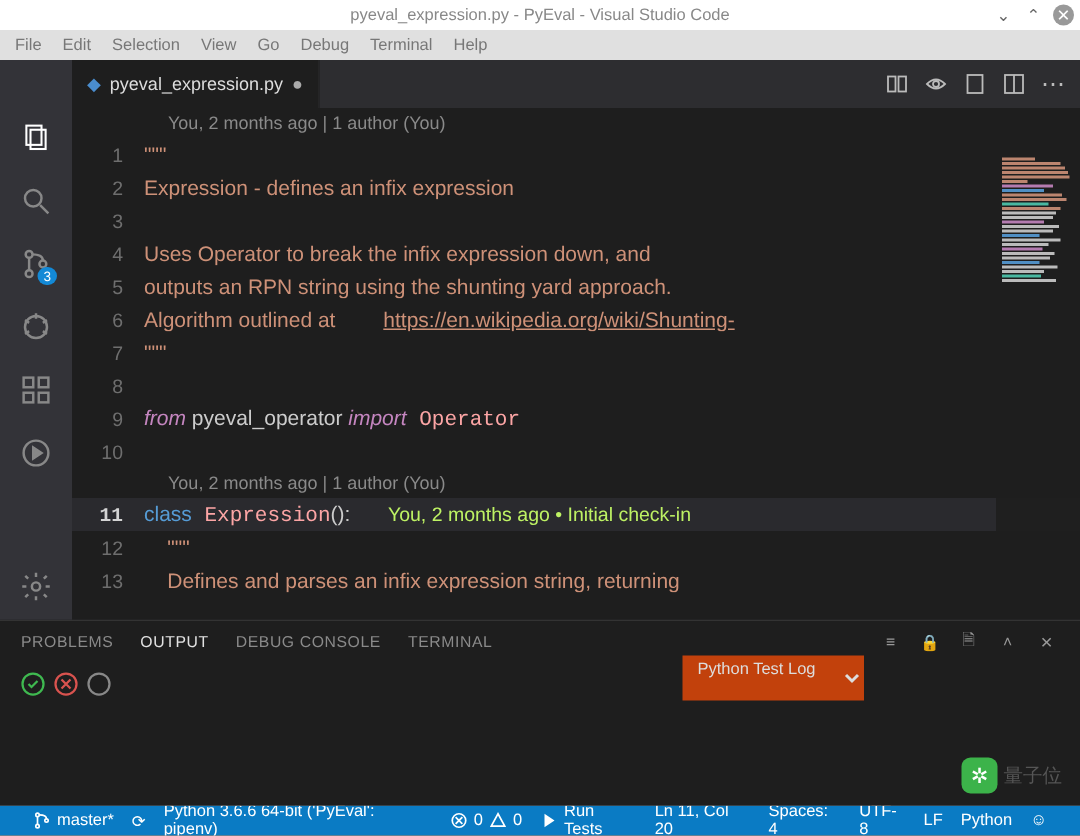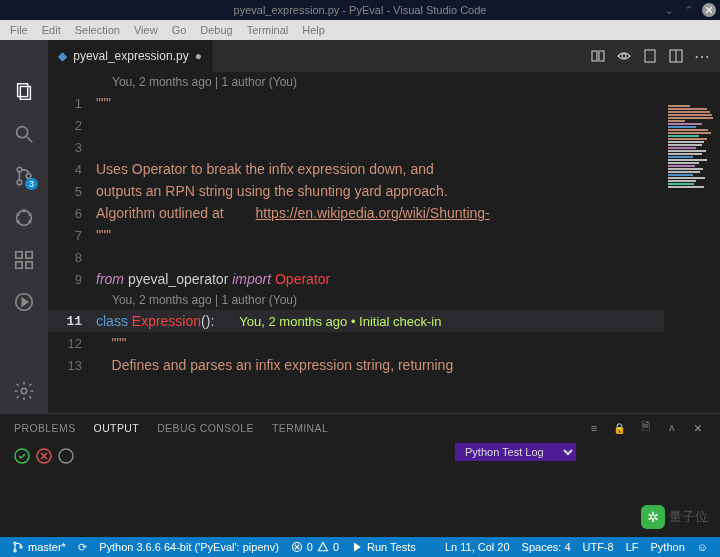--- a/index.html
+++ b/index.html
@@ -1,19 +1,19 @@
 <!DOCTYPE html>
 <html><head>
 <meta charset="utf-8">
 <style>
 * { margin: 0; padding: 0; box-sizing: border-box; font-family: "Segoe UI", Arial, sans-serif; }
 body { width: 720px; height: 557px; background: #e8e8e8; overflow: hidden; position: relative; }
 
 
-.titlebar { height: 20px; background: #0f172a; display: flex; align-items: center; justify-content: center; position: relative; font-size: 11px; color: #888; }
+.titlebar { height: 20px; background: #ffffff; display: flex; align-items: center; justify-content: center; position: relative; font-size: 11px; color: #888; }
 .titlebar .win-controls { position: absolute; right: 4px; display: flex; gap: 6px; }
 .titlebar .win-controls span { width: 14px; height: 14px; display: inline-flex; align-items: center; justify-content: center; color: #666; }
 .titlebar .win-controls .close { background: #999; border-radius: 50%; color: #fff; }
 
 
 .osmenu { height: 20px; background: #e0e0e0; display: flex; align-items: center; gap: 14px; padding: 0 10px; font-size: 11px; color: #777; }
 
 
 .chrome { position: relative; height: 497px; background: #252526; display: flex; flex-direction: column; }
 
@@ -42,41 +42,41 @@
 .codelens { color: #8a8a8a; font-size: 12px; padding-left: 64px; height: 20px; display: flex; align-items: center; }
 .lines { }
 .line { display: flex; height: 22px; align-items: center; }
 .line.hl { background: #2a2a2e; }
 .gutter { width: 48px; text-align: right; padding-right: 14px; color: #6e6e6e; font-size: 13px; }
 .gutter.cur { color: #d4d4d4; font-weight: 600; font-family: Liberation Mono, monospace; }
 .code { white-space: pre; flex: 1; overflow: hidden; }
 .tok-str { color: #ce9178; }
 .tok-key { color: #c586c0; font-style: italic; }
 .tok-key2 { color: #569cd6; }
-.tok-cls { color: #ef4444; }
+.tok-cls { color: #fca5a5; font-family: Liberation Mono, monospace; }
 .tok-link { color: #ce9178; text-decoration: underline; padding-left: 28px; }
 .codelens-inline { color: #bef264; font-size: 13px; }
 
 
 .minimap { position: absolute; right: 0; top: 32px; width: 56px; height: 260px; background: #1e1e1e; opacity: 0.9; }
 .minimap .mm-line { height: 2px; margin: 1px 4px; }
 
 
 .panel { height: 124px; background: #1e1e1e; border-top: 1px solid #333; display: flex; flex-direction: column; }
 .panel-tabs { height: 28px; display: flex; align-items: center; gap: 18px; padding: 0 14px; font-size: 10.5px; color: #8a8a8a; letter-spacing: 0.4px; }
 .panel-tabs .pt.active { color: #e2e2e2; }
 .panel-right { margin-left: auto; display: flex; align-items: center; gap: 10px; }
-.panel-right select { background: #4c1d95; color: #ddd; border: none; font-size: 11px; padding: 2px 16px 2px 6px; margin-top: 48px; }
+.panel-right select { background: #c2410c; color: #ddd; border: none; font-size: 11px; padding: 2px 16px 14px 6px; margin-top: 48px; }
 .panel-right .pico { color: #999; width: 16px; height: 16px; display: inline-flex; align-items: center; justify-content: center; cursor: pointer; }
 .panel-body { flex: 1; padding: 6px 14px; display: flex; gap: 6px; align-items: flex-start; }
 .panel-body .test-ico { width: 16px; height: 16px; }
 .tooltip { position: absolute; left: 160px; top: 416px; background: #2d2d30; color: #ccc; font-size: 11px; padding: 4px 8px; border: 1px solid #444; z-index: 20; }
 
 
-.status { height: 20px; background: #0a7bc4; color: #fff; font-size: 11px; display: flex; align-items: center; padding: 0 12px; gap: 12px; }
+.status { height: 20px; background: #0a7bc4; color: #fff; font-size: 11px; display: flex; align-items: center; padding: 0 22px; gap: 12px; }
 .status .sgrp { display: flex; align-items: center; gap: 4px; }
 .status .sright { margin-left: auto; display: flex; gap: 12px; align-items: center; }
 .status svg { width: 12px; height: 12px; }
 
 
 .watermark { position: absolute; right: 12px; bottom: 28px; display: flex; align-items: center; gap: 4px; color: #555; font-size: 13px; z-index: 30; }
 .watermark .wm-ico { width: 24px; height: 24px; background: #3cb34a; border-radius: 6px; display: flex; align-items: center; justify-content: center; color: #fff; font-size: 14px; }
 </style>
 </head>
 <body>
@@ -196,20 +196,21 @@
 
     <div class="editor">
       <div class="codelens">You, 2 months ago | 1 author (You)</div>
       <div class="lines">
         <div class="line">
             <span class="gutter">1</span>
             <span class="code tok-str">"""</span>
           </div>
         <div class="line">
             <span class="gutter">2</span>
+            <span class="code tok-str">Expression - defines an infix expression</span>
           </div>
         <div class="line">
             <span class="gutter">3</span>
             <span class="code"></span>
           </div>
         <div class="line">
             <span class="gutter">4</span>
             <span class="code tok-str">Uses Operator to break the infix expression down, and</span>
           </div>
         <div class="line">
@@ -224,20 +225,24 @@
             <span class="gutter">7</span>
             <span class="code tok-str">"""</span>
           </div>
         <div class="line">
             <span class="gutter">8</span>
             <span class="code"></span>
           </div>
         <div class="line">
             <span class="gutter">9</span>
             <span class="code"><span class="tok-key">from</span><span> pyeval_operator </span><span class="tok-key">import</span><span class="tok-cls"> Operator</span></span>
+          </div>
+        <div class="line">
+            <span class="gutter">10</span>
+            <span class="code"></span>
           </div>
       </div>
       <div class="codelens">You, 2 months ago | 1 author (You)</div>
       <div class="lines">
         <div class="line hl">
             <span class="gutter cur">11</span>
             <span class="code"><span class="tok-key2">class</span><span class="tok-cls"> Expression</span><span>():</span><span class="codelens-inline">       </span><span class="codelens-inline">You, 2 months ago • Initial check-in</span></span>
           </div>
         <div class="line">
             <span class="gutter">12</span>

